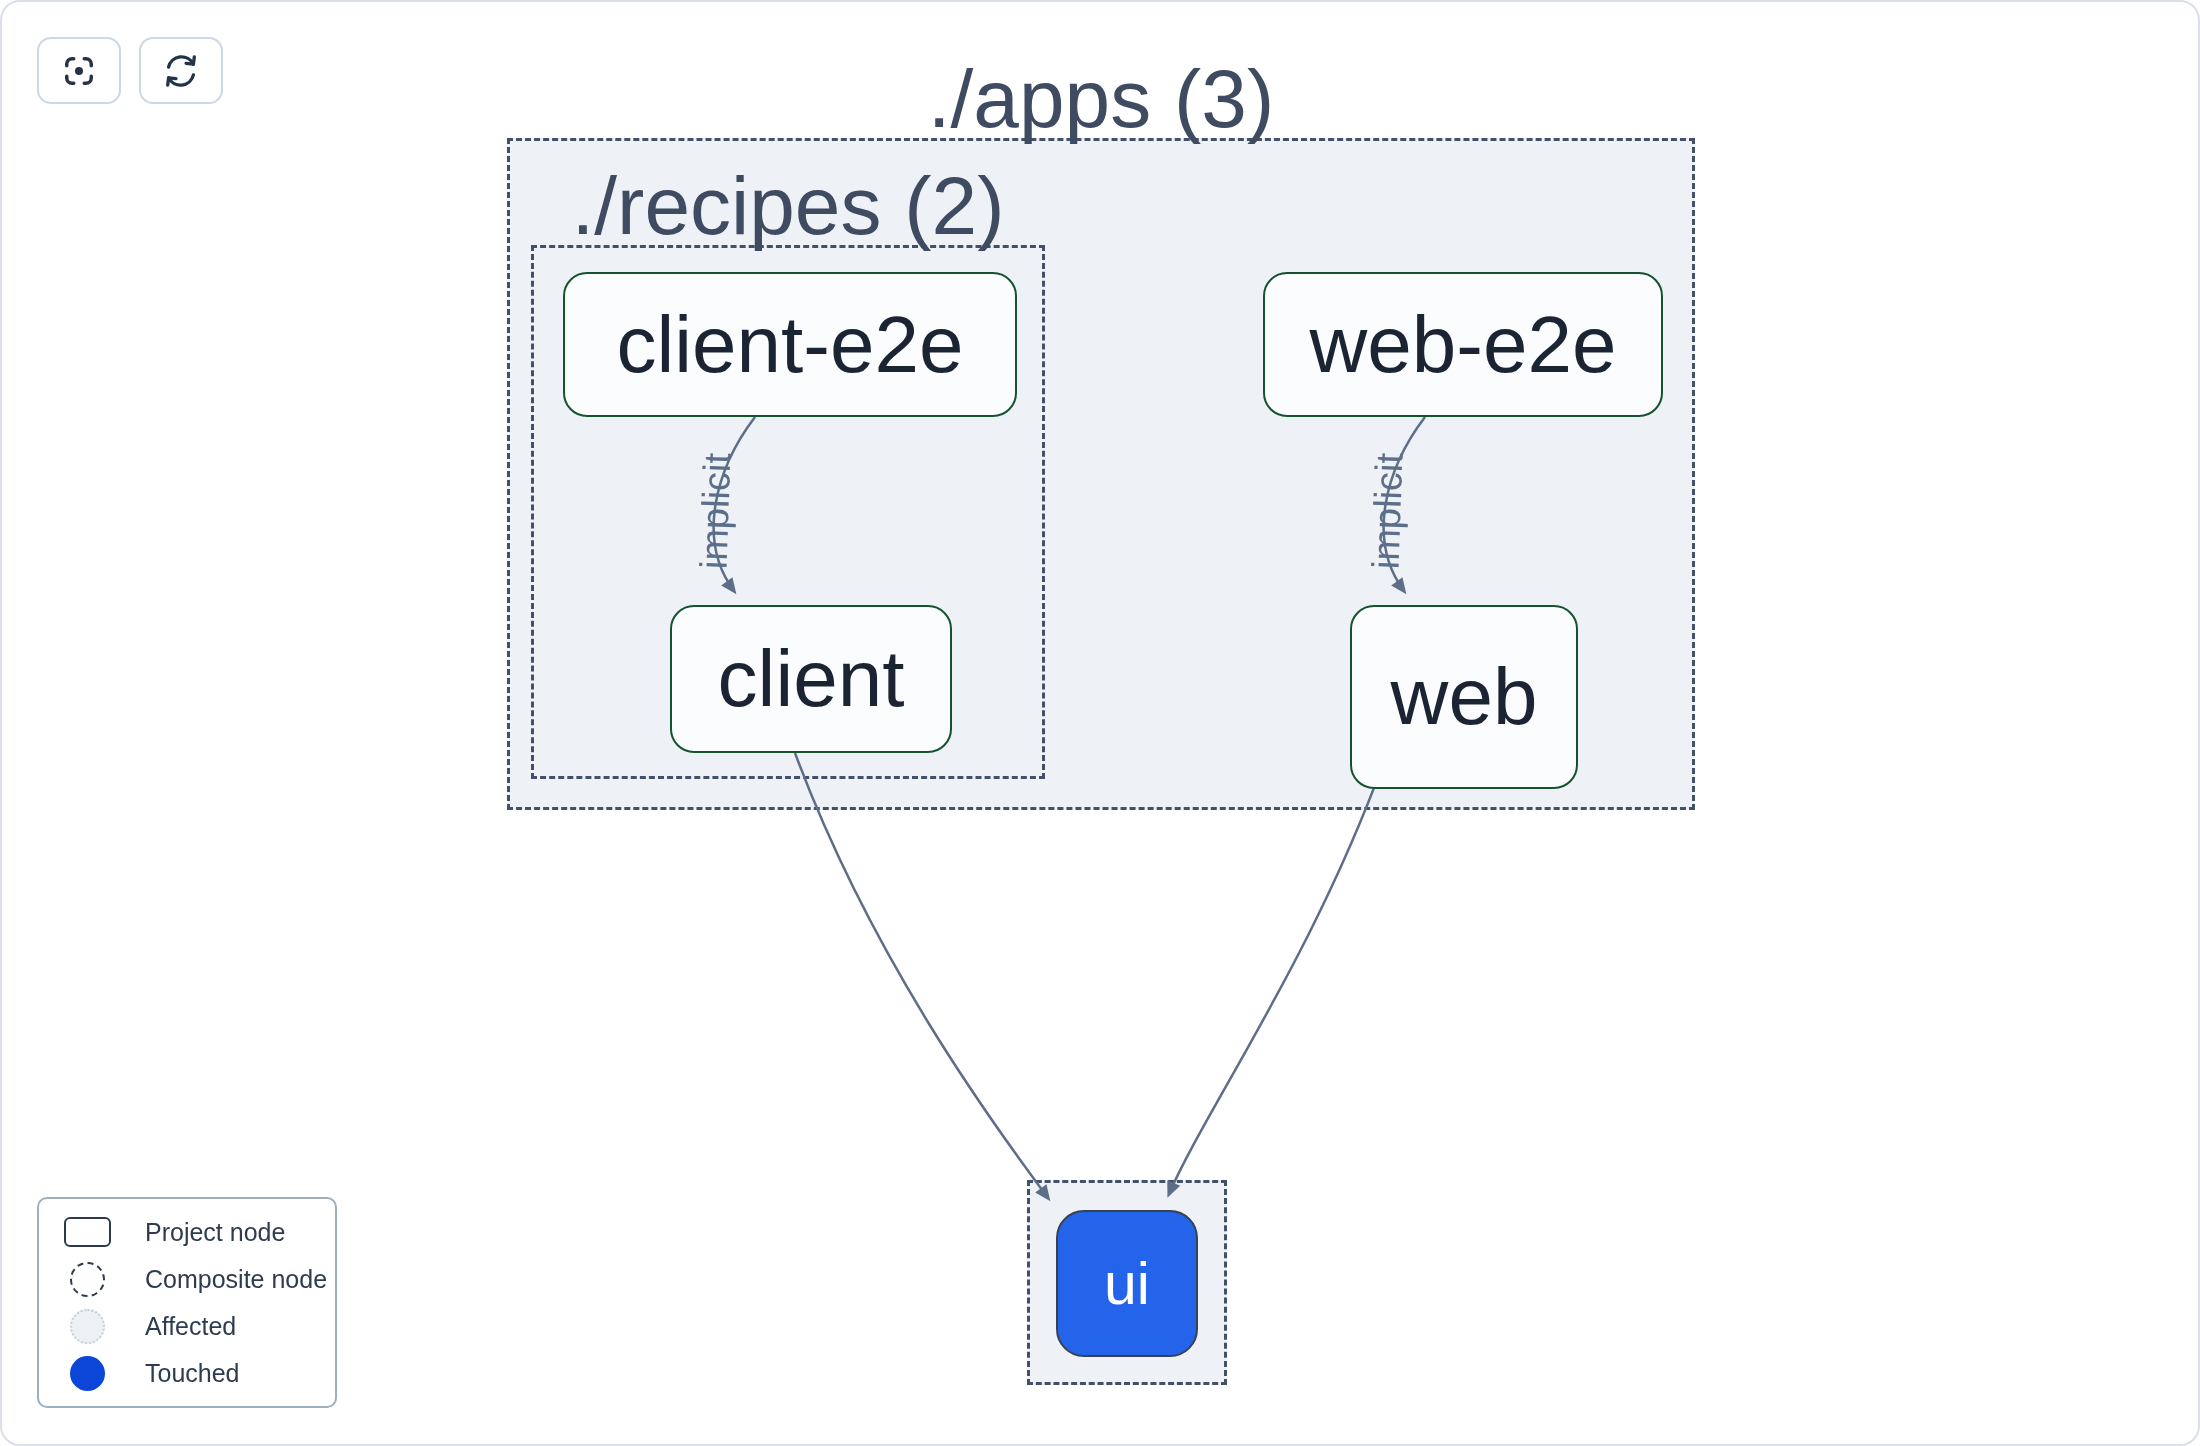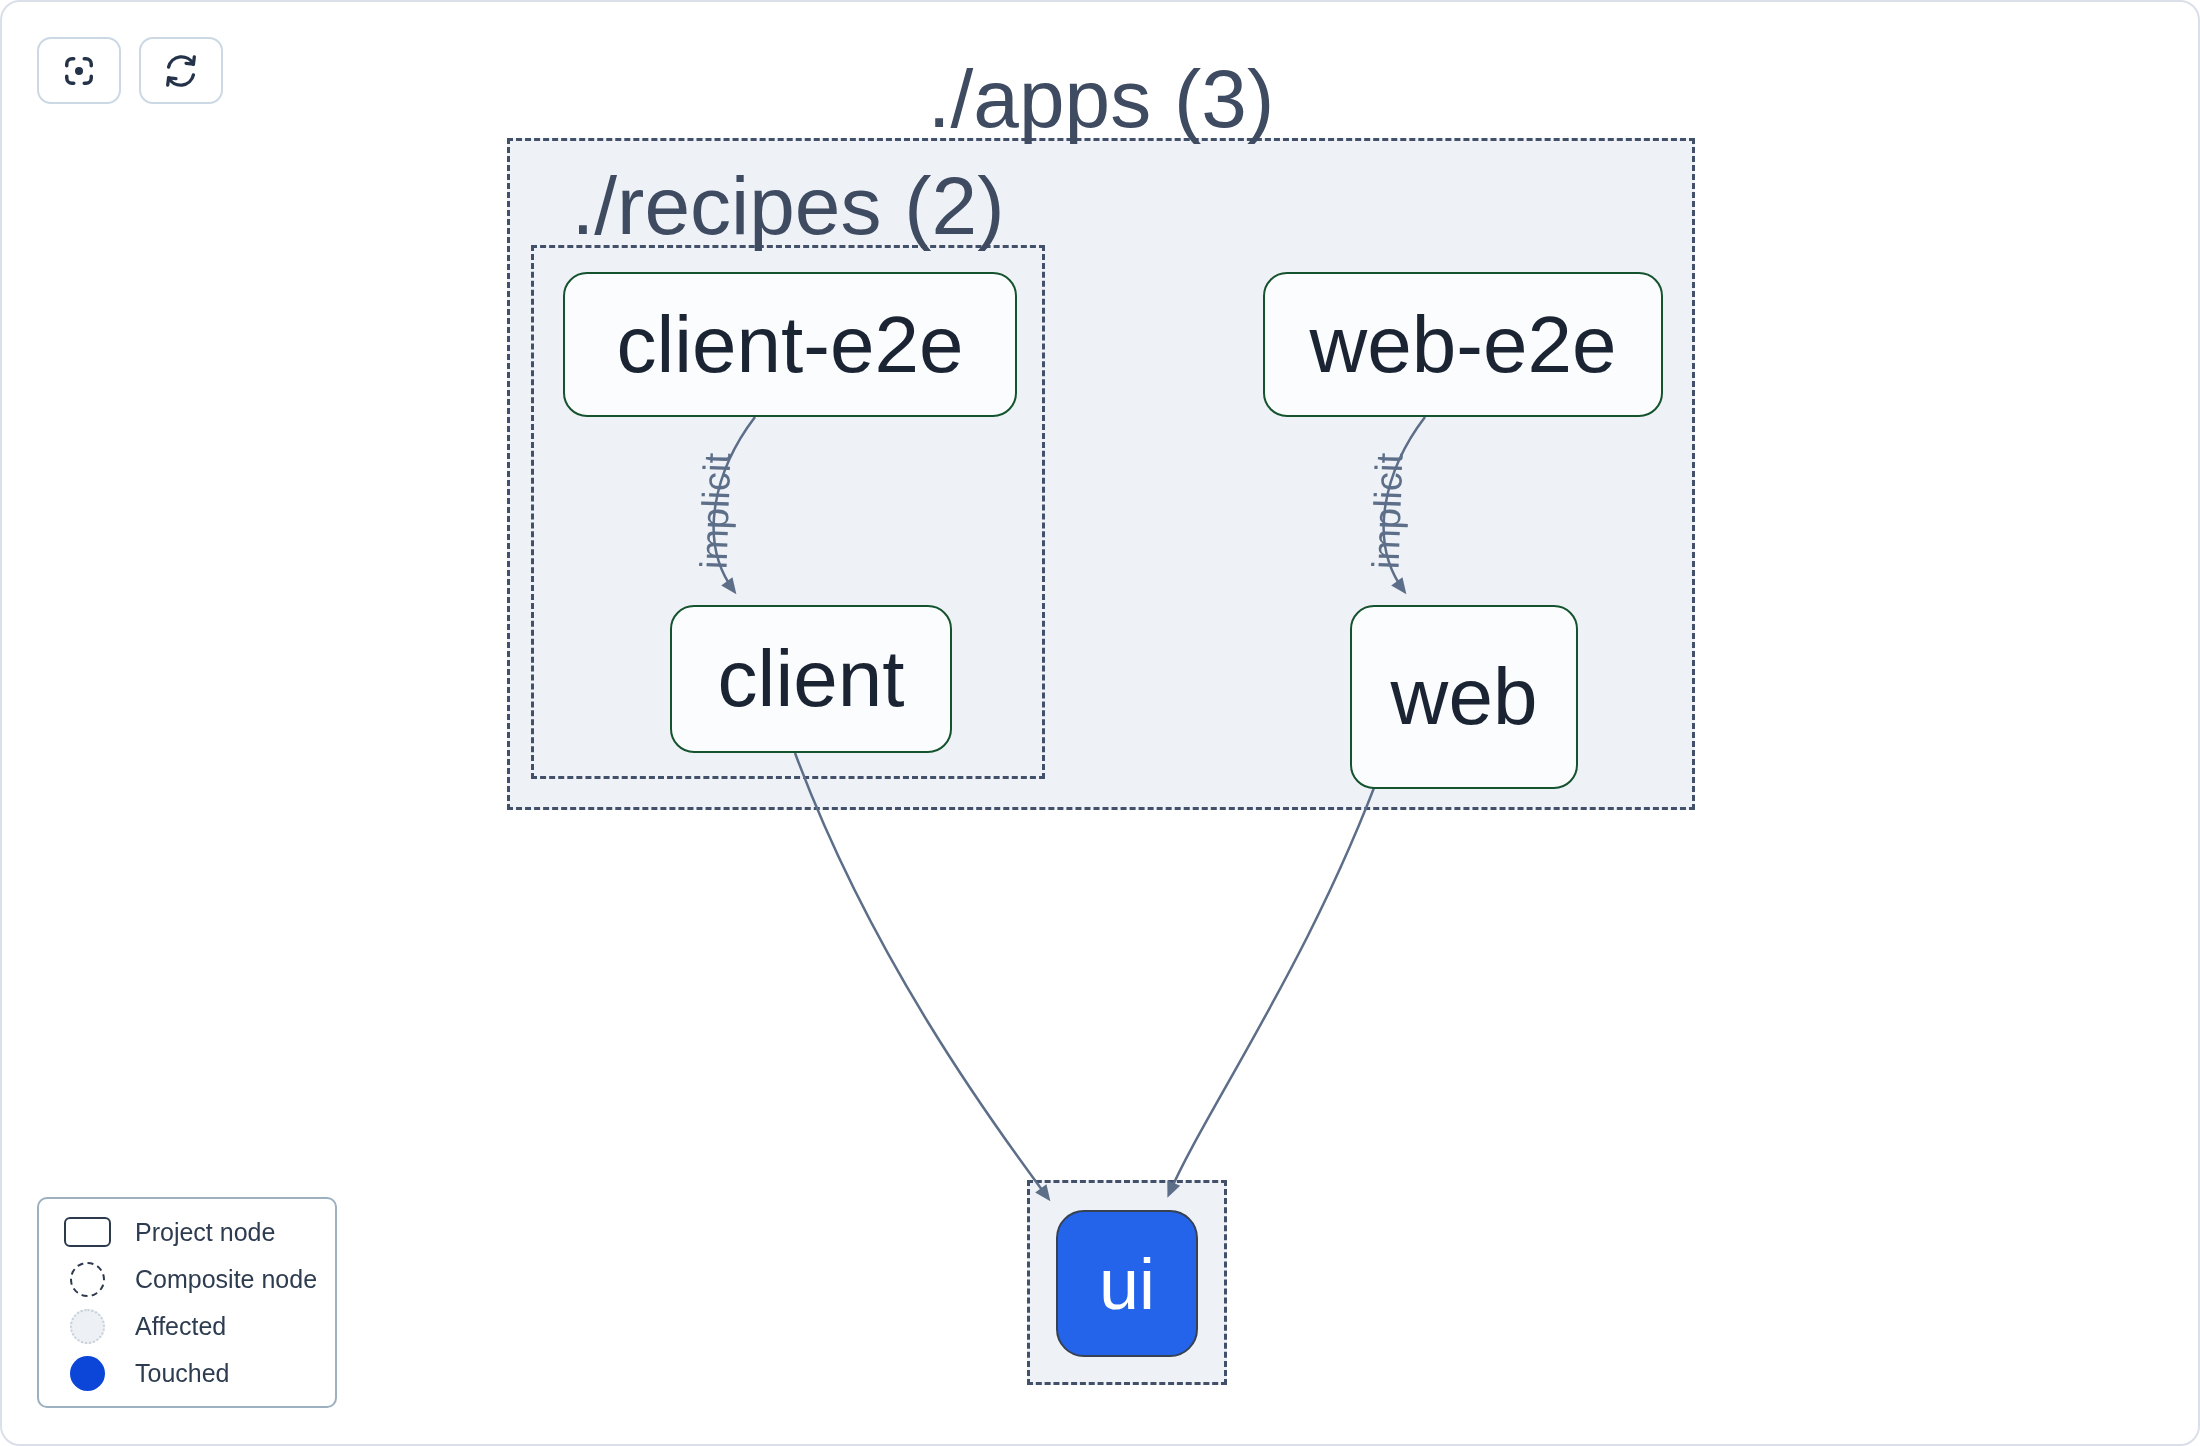--- a/index.html
+++ b/index.html
@@ -65,31 +65,31 @@
     display: flex; align-items: center; justify-content: center;
     font-size: 80px; color: #1b2433; cursor: pointer; white-space: nowrap;
   }
   #node-client-e2e { left: 563px;  top: 272px;  width: 454px; height: 145px; }
   #node-web-e2e    { left: 1263px; top: 272px;  width: 400px; height: 145px; }
   #node-client     { left: 650px;  top: 605px;  width: 282px; height: 148px; margin-left: 20px; }
   #node-web        { left: 1350px; top: 605px;  width: 228px; height: 184px; }
   #node-ui {
     left: 1056px; top: 1210px; width: 142px; height: 147px;
     background: #2364ea; border: 2.5px solid #364152; border-radius: 28px;
-    color: #ffffff; font-size: 72px;
+    color: #ffffff; font-size: 59px;
   }
 
   
   .legend {
     position: absolute; left: 37px; top: 1197px; width: 300px; height: 211px;
     background: #ffffff; border: 2px solid #9cb0bf; border-radius: 10px;
     z-index: 7; display: flex; flex-direction: column; justify-content: space-evenly;
     padding: 8px 0;
   }
-  .legend-row { display: flex; align-items: center; height: 44px; }
+  .legend-row { display: flex; align-items: center; height: 44px; gap: 10px; }
   .legend-swatch-cell { width: 96px; display: flex; align-items: center; justify-content: center; flex: 0 0 96px; }
   .legend-label { font-size: 25px; color: #2e3c50; }
   .sw-project  { width: 47px; height: 30px; border: 2.5px solid #2d3a4e; border-radius: 6px; background: #ffffff; }
   .sw-composite{ width: 35px; height: 35px; border: 2.5px dashed #2d3a4e; border-radius: 50%; background: #ffffff; }
   .sw-affected { width: 35px; height: 35px; border: 2px dotted #c6cfda; border-radius: 50%; background: #edf0f4; }
   .sw-touched  { width: 35px; height: 35px; border-radius: 50%; background: #0c46d9; }
 </style>
 </head>
 <body>
 

